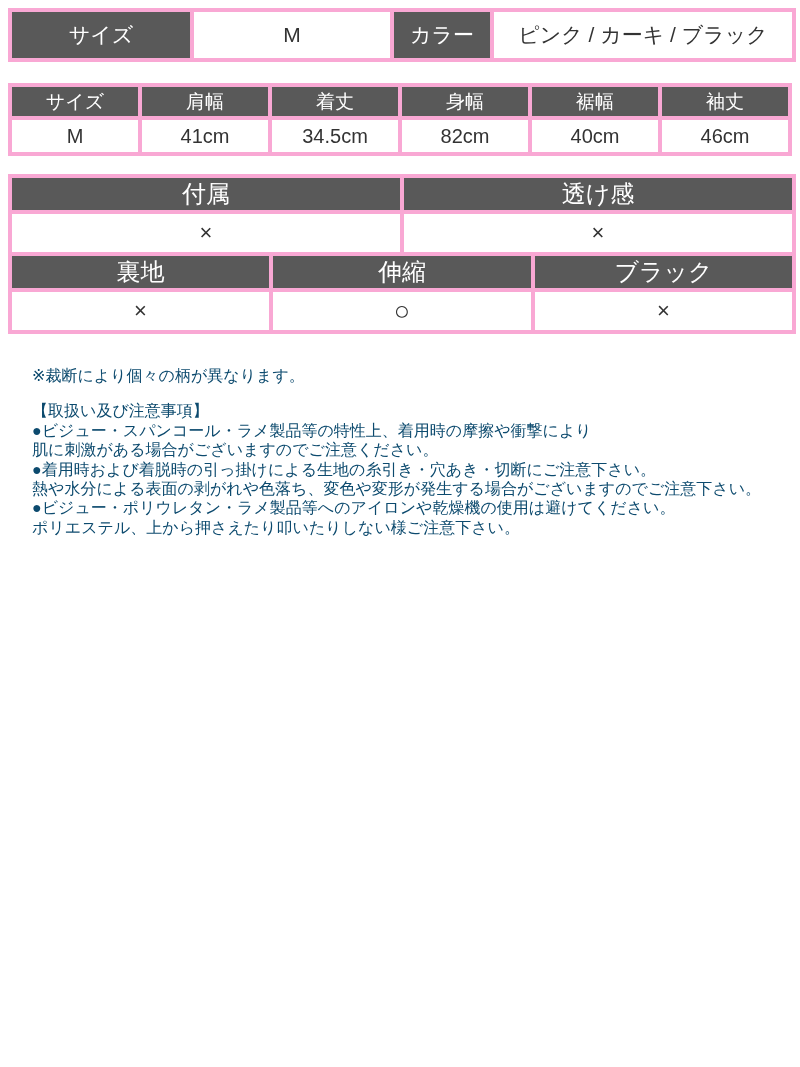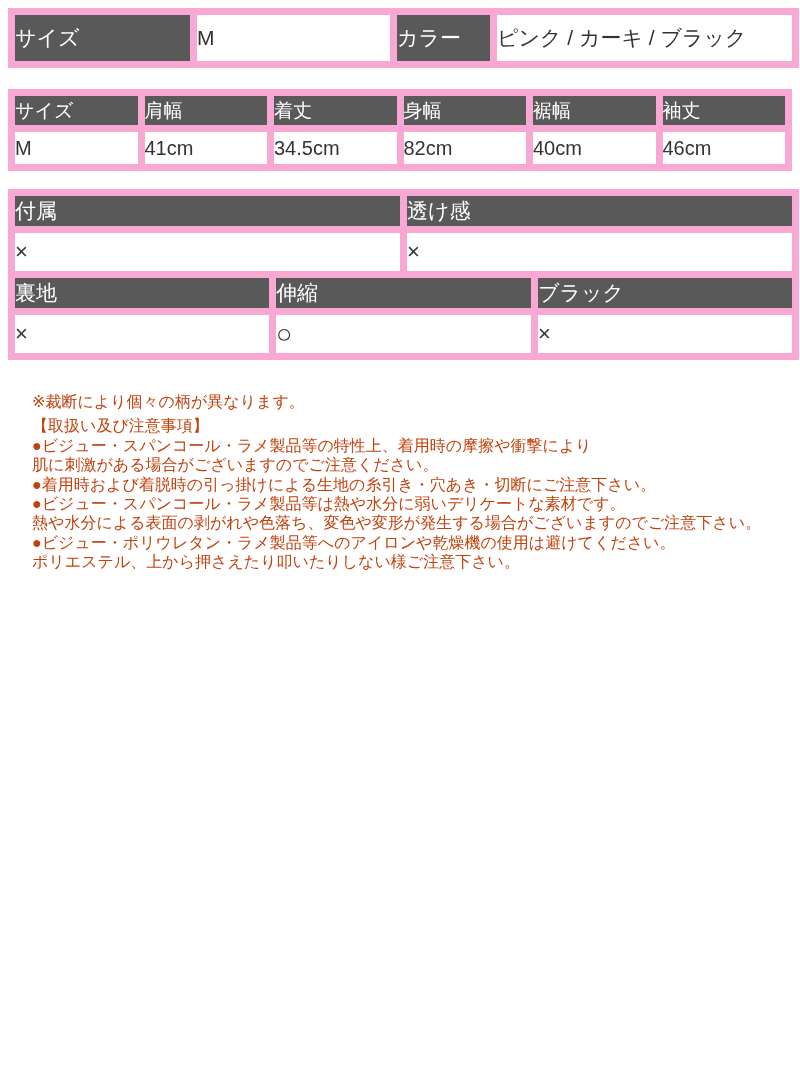--- a/index.html
+++ b/index.html
@@ -18,22 +18,22 @@
     padding: 8px;
     background: #ffffff;
     overflow: hidden;
   }
   table {
     border-collapse: collapse;
     width: 784px;
     table-layout: fixed;
   }
   td {
-    border: 7px solid #f9a8d4;
-    text-align: left;
+    border: 4px solid #f9a8d4;
+    text-align: center;
     vertical-align: middle;
     padding: 0;
     overflow: hidden;
     white-space: nowrap;
   }
   .hcell {
     background: #595959;
     color: #ffffff;
   }
   .vcell {
@@ -41,33 +41,33 @@
     color: #333333;
   }
   
   .t1 td { height: 46px; font-size: 21px; }
   
   .t2 { margin-top: 21px; }
   .t2 .hrow td { height: 29px; font-size: 19px; }
   .t2 .vrow td { height: 32px; font-size: 20px; }
   
   .t3 { margin-top: 18px; }
-  .t3 .hrow td { height: 30px; font-size: 21px; margin-top: 18px; }
+  .t3 .hrow td { height: 30px; font-size: 24px; margin-top: 18px; }
   .t3 .vrow td { height: 38px; font-size: 22px; }
   .t3 .vrow td.circle { font-size: 27px; }
   
   .notes {
     margin: 32px 0 0 24px;
     width: 744px;
     font-size: 16px;
     line-height: 19.4px;
-    color: #c2410c;
+    color: #0c4a6e;
     letter-spacing: 0;
   }
-  .care-title { margin-top: 5px; }
+  .care-title { margin-top: 16px; }
   .note-line, .care-title, .care-line {
     white-space: nowrap;
   }
 </style>
 </head>
 <body>
 
 <div class="page">
 
   <table class="t1">
@@ -138,19 +138,18 @@
     </tr>
   </tbody>
     </table>
 
   <div class="notes">
     <div class="note-line">※裁断により個々の柄が異なります。</div>
     <div class="care-title">【取扱い及び注意事項】</div>
     <div class="care-line">●ビジュー・スパンコール・ラメ製品等の特性上、着用時の摩擦や衝撃により</div>
     <div class="care-line">肌に刺激がある場合がございますのでご注意ください。</div>
     <div class="care-line">●着用時および着脱時の引っ掛けによる生地の糸引き・穴あき・切断にご注意下さい。</div>
-    <div class="care-line">●ビジュー・スパンコール・ラメ製品等は熱や水分に弱いデリケートな素材です。</div>
     <div class="care-line">熱や水分による表面の剥がれや色落ち、変色や変形が発生する場合がございますのでご注意下さい。</div>
     <div class="care-line">●ビジュー・ポリウレタン・ラメ製品等へのアイロンや乾燥機の使用は避けてください。</div>
     <div class="care-line">ポリエステル、上から押さえたり叩いたりしない様ご注意下さい。</div>
   </div>
 
 </div>
 
 </body></html>

